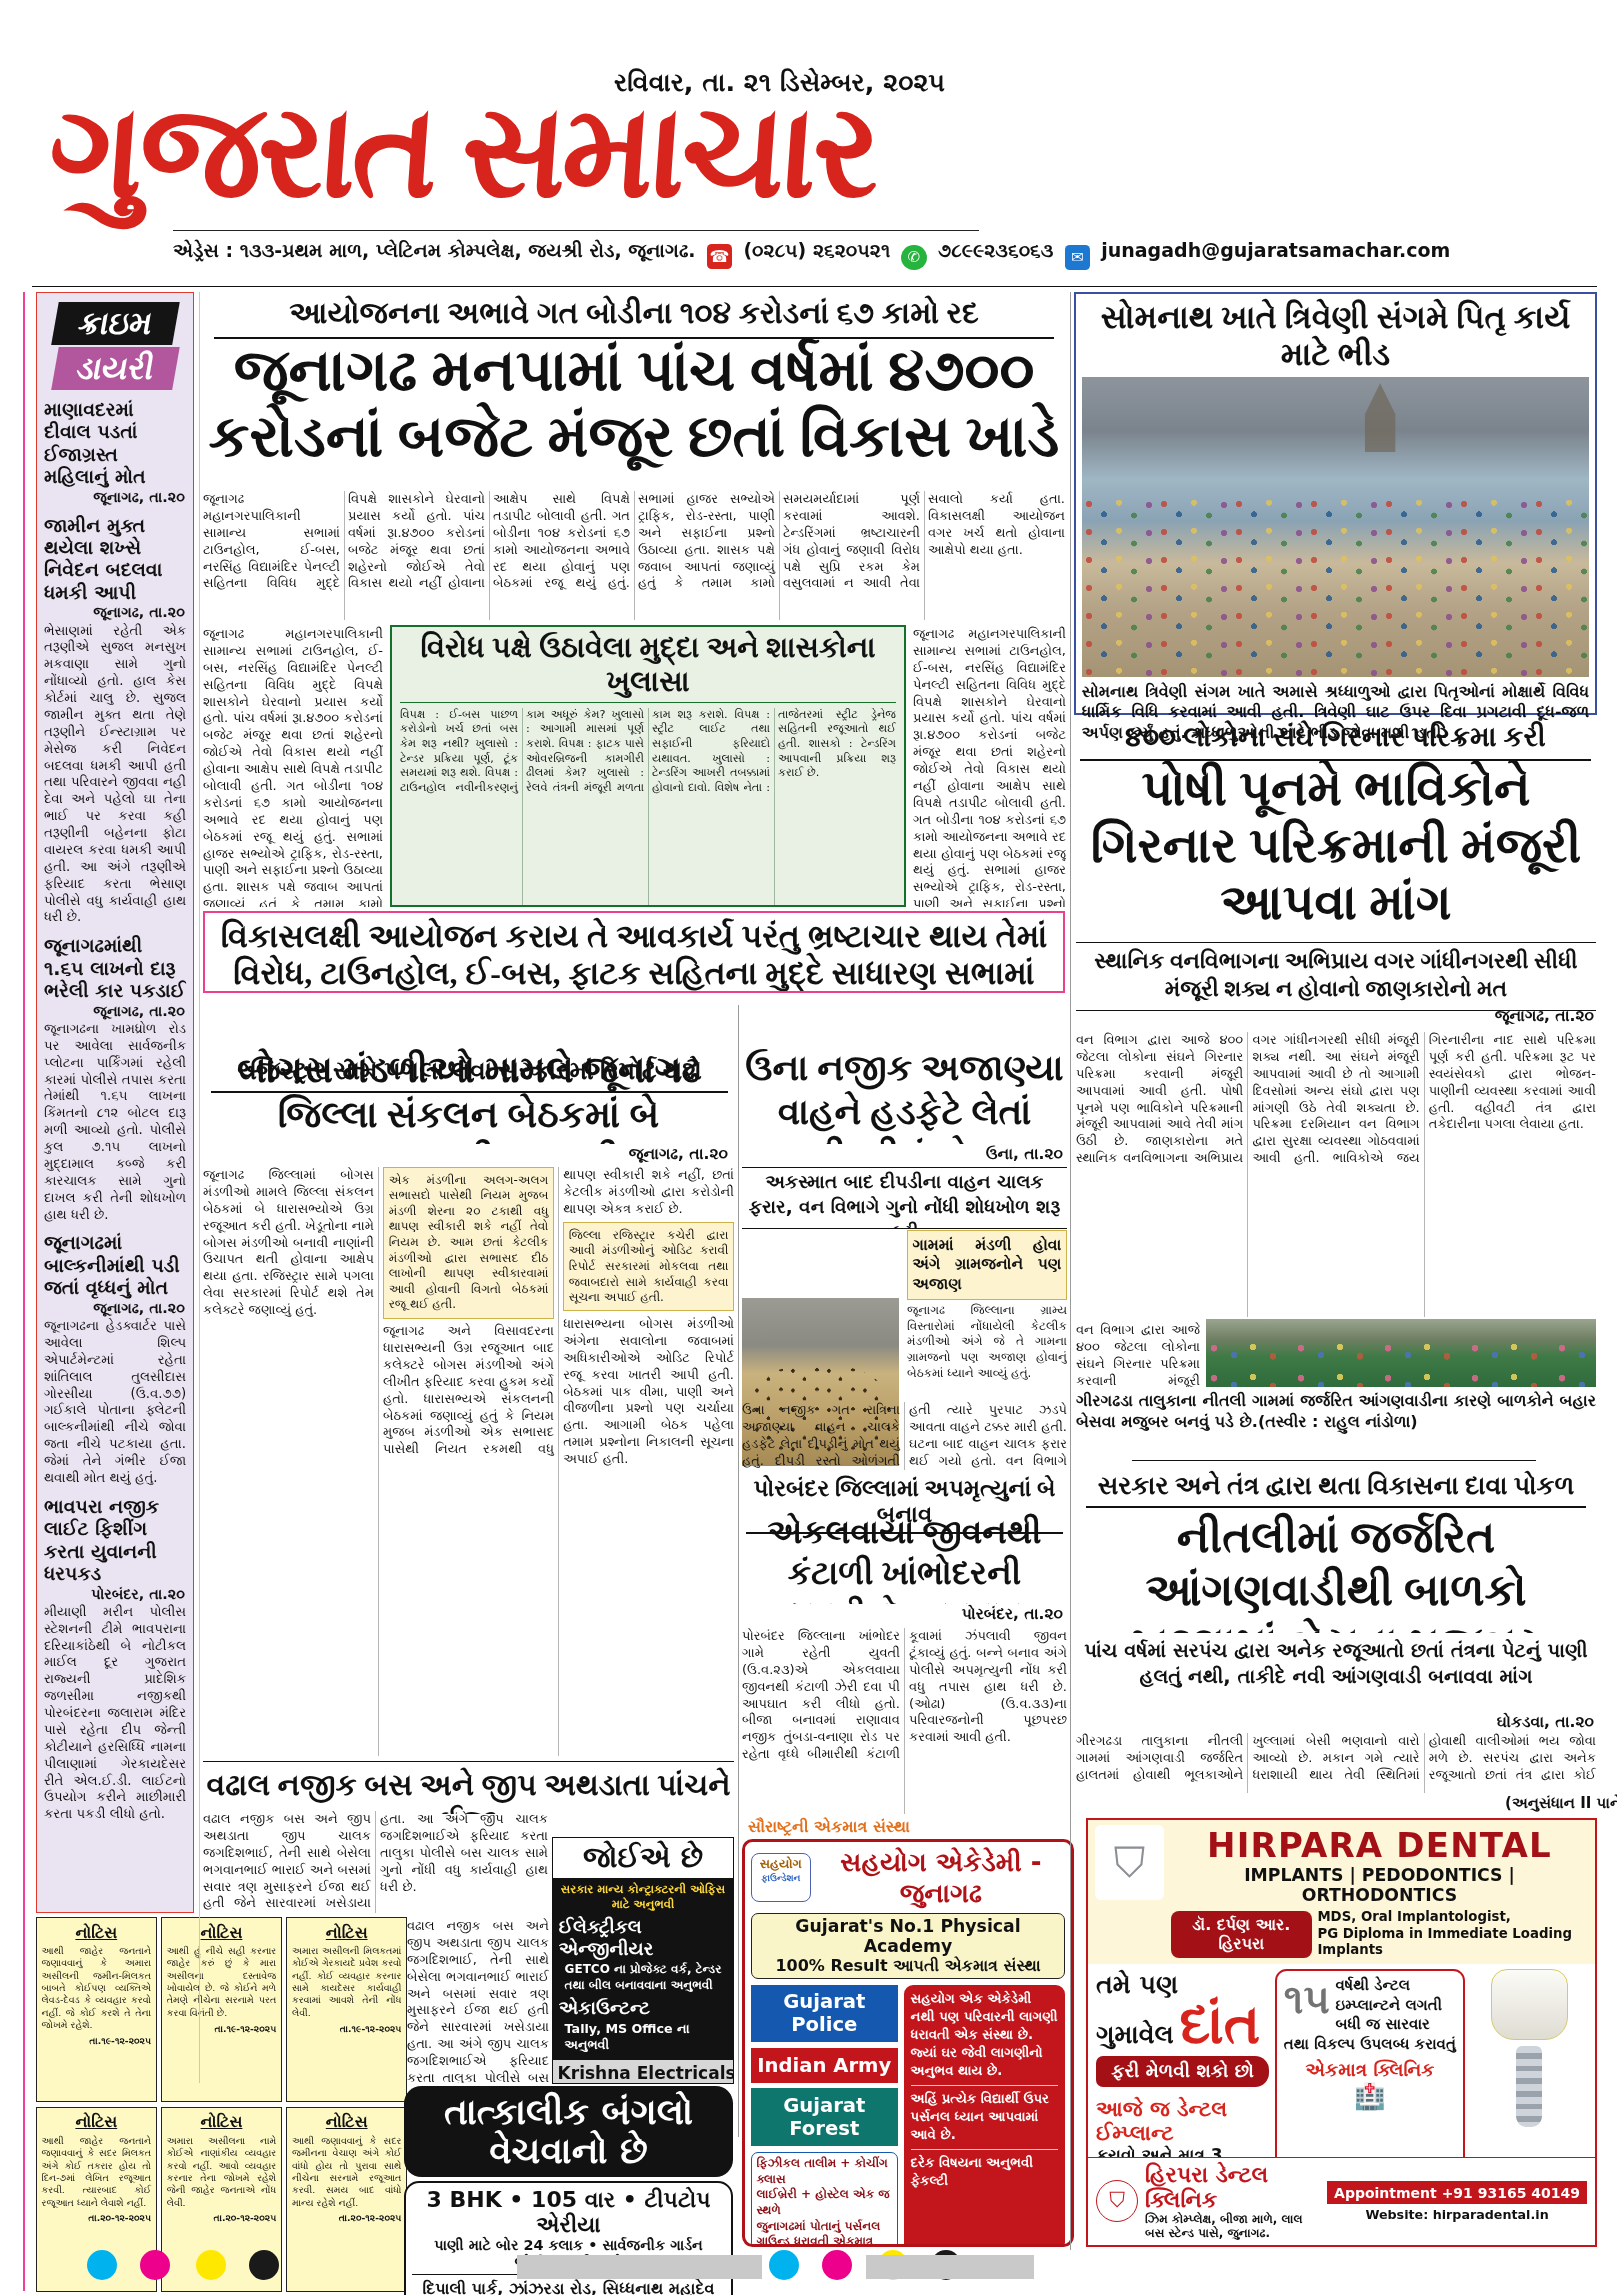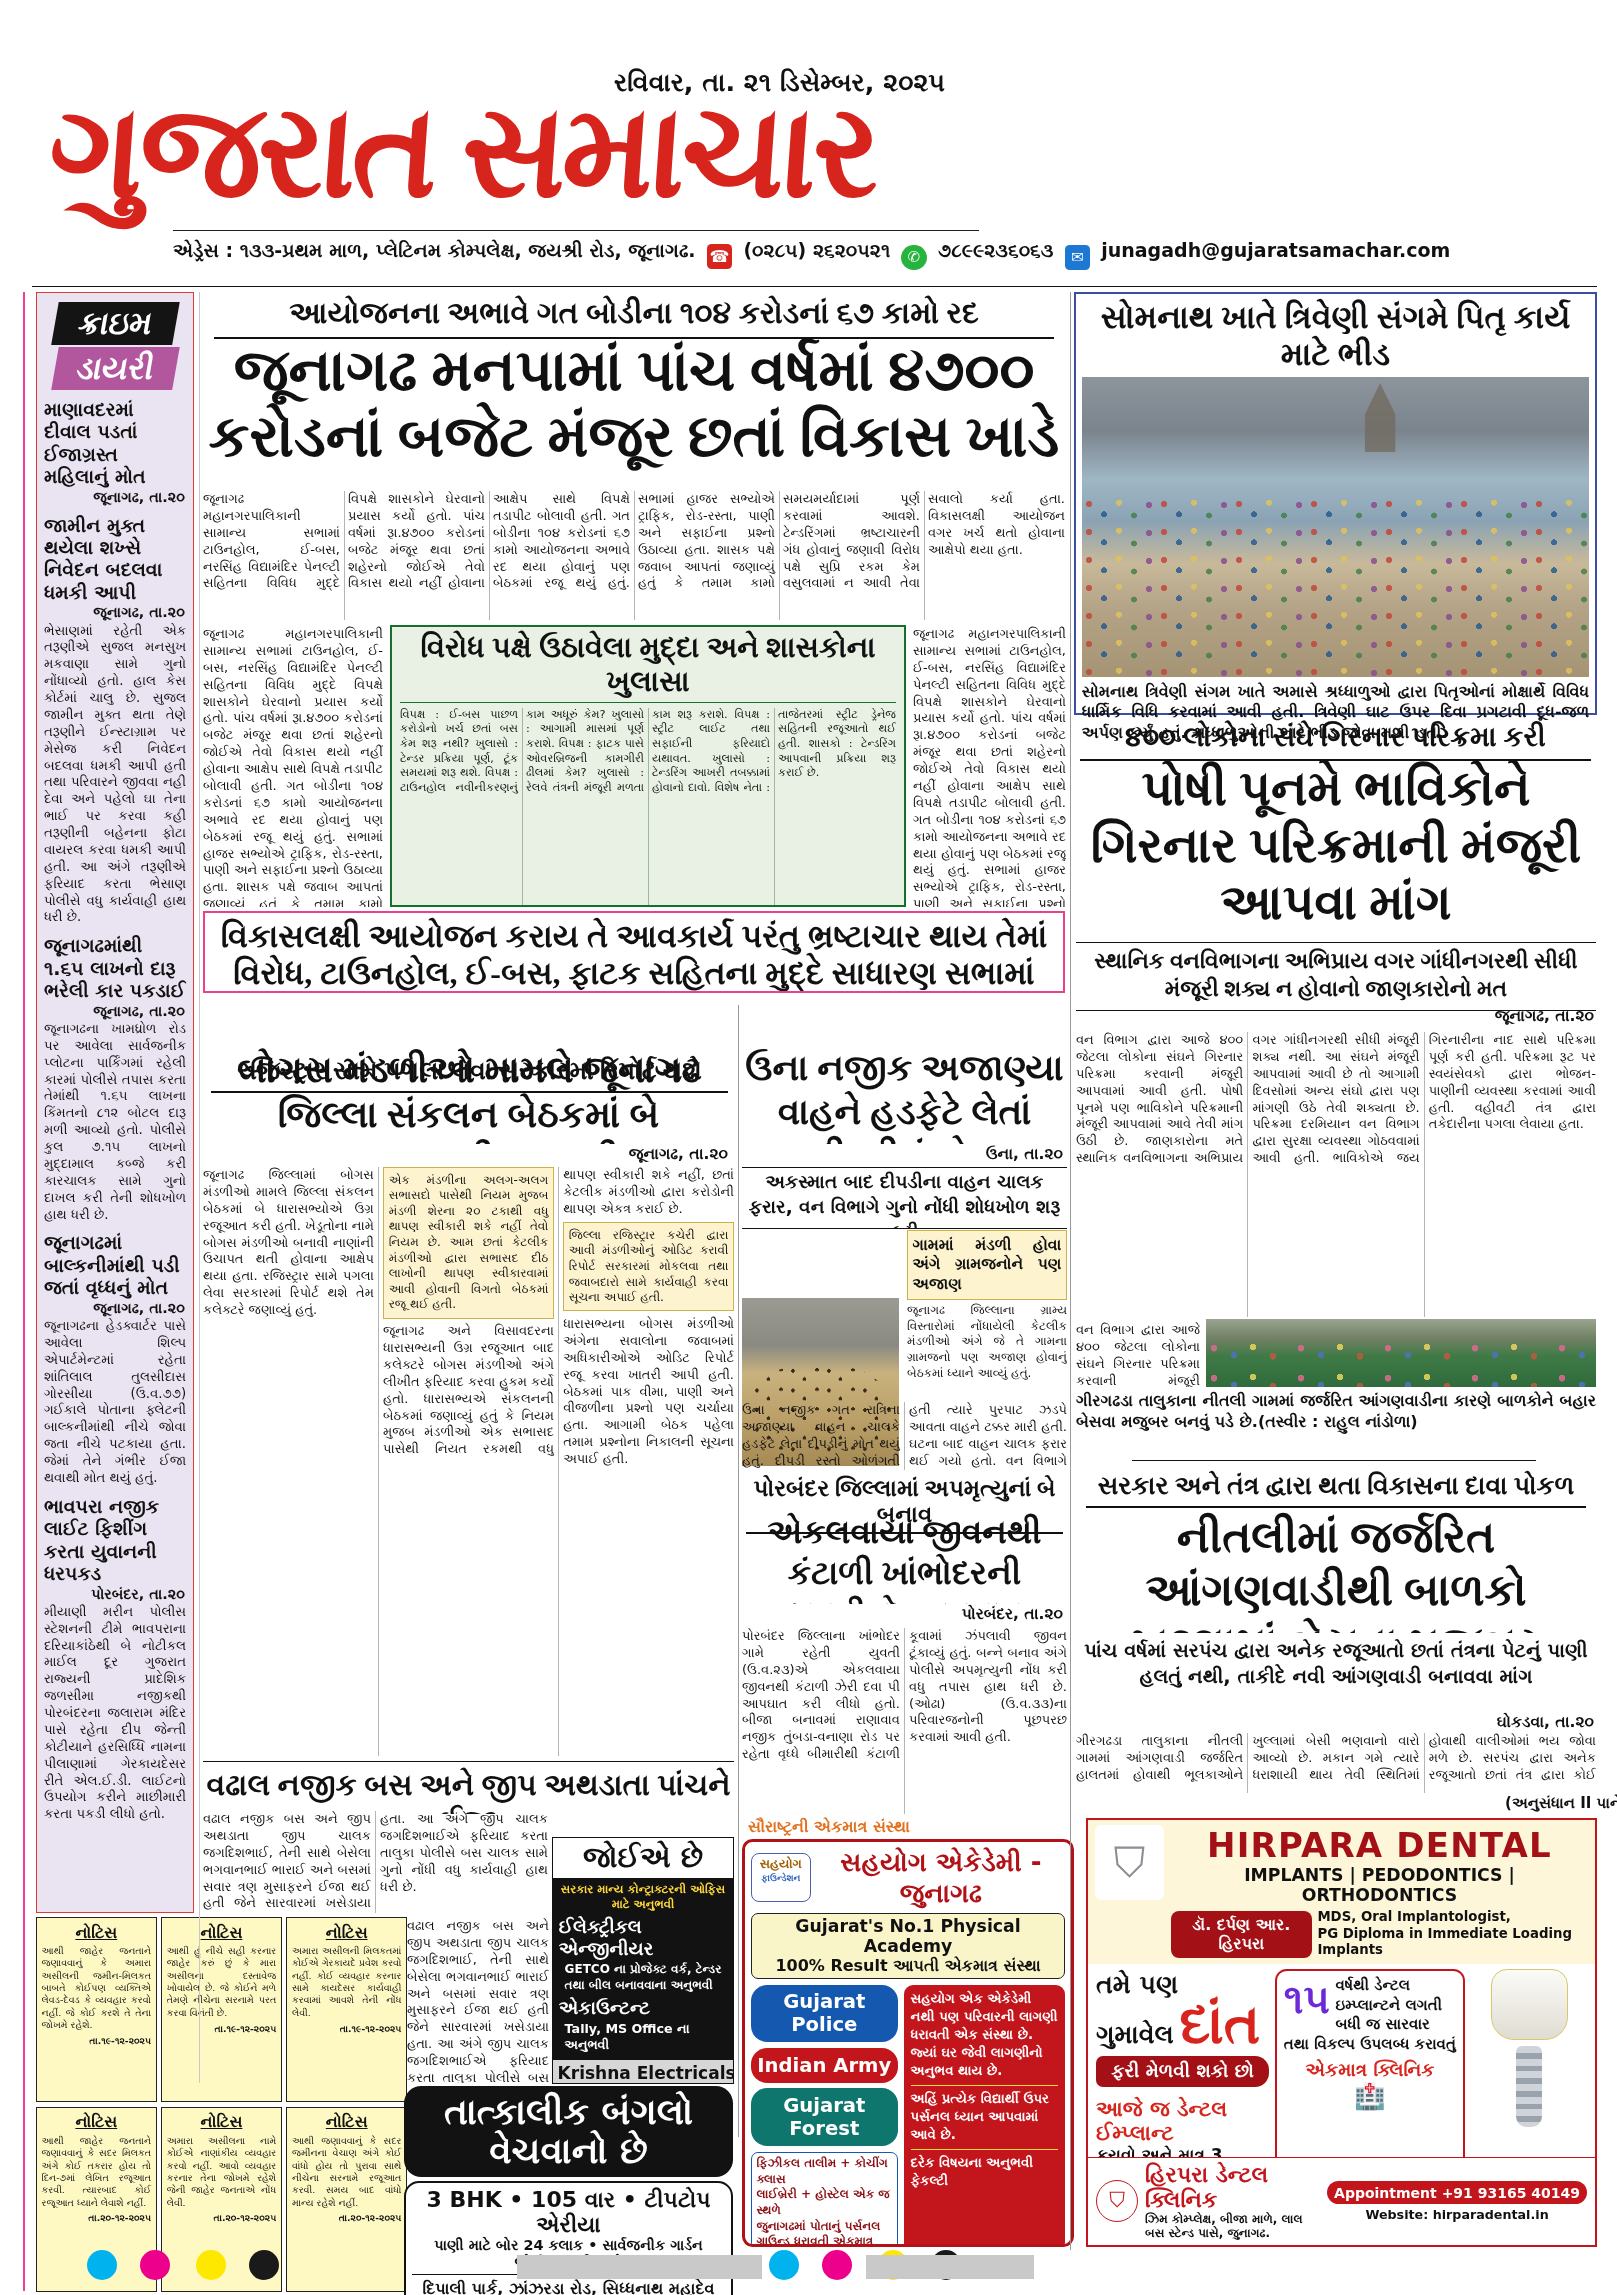--- a/index.html
+++ b/index.html
@@ -22,21 +22,21 @@
   .ybox{background:#fdf4cf;border:1.2px solid #cdb24a;padding:4.6px;margin:3.5px 0;
         break-inside:avoid;font-size:12px;line-height:1.3;text-align:justify;}
   .photo{position:relative;overflow:hidden;}
   .rail-art h3{font-size:19px;line-height:1.18;margin:8px 2.3px 1.2px;font-weight:bold;}
   .rail-art .dl{font-size:14.4px;font-weight:bold;text-align:right;margin:1.2px 3.5px;}
   .rail-art p{font-size:13.3px;line-height:1.27;text-align:justify;margin:1.2px 2.3px 5.8px;}
   .notice{background:#fef9c3;border:1.7px solid #222;padding:4.6px;overflow:hidden;}
   .notice h4{margin:0 0 3.5px;font-size:16px;text-align:center;text-decoration:underline;}
   .notice p{margin:0;font-size:9.5px;line-height:1.3;text-align:justify;}
   .notice .nd{font-size:9.2px;font-weight:bold;text-align:right;margin-top:3.5px;}
-  .pill{border-radius:16px;color:#fff;font-weight:bold;text-align:center;}
+  .pill{border-radius:0;color:#fff;font-weight:bold;text-align:center;}
   .dot{width:30px;height:30px;border-radius:50%;display:inline-block;margin-right:23px;}
 </style>
 </head>
 <body>
 
 <div id="sheet">
 
   <div class="abs bold c" style="left:589px;top:67px;width:381px;font-size:25.4px;">રવિવાર, તા. ૨૧ ડિસેમ્બર, ૨૦૨૫</div>
 
   <div class="abs clip serif" style="left:49px;top:78px;width:933px;height:153px;font-size:130px;line-height:149px;
@@ -309,21 +309,21 @@
         <div style="display:flex;align-items:flex-end;gap:5.8px;">
           <div class="bold" style="font-size:25.4px;">ગુમાવેલ</div>
           <div class="bold" style="color:#d7241c;font-size:55px;line-height:.9;">દાંત</div>
         </div>
         <div class="pill" style="background:#a31116;font-size:18.5px;padding:4.6px;border-radius:7px 14px 14px 7px;margin-top:5.8px;">ફરી મેળવી શકો છો</div>
         <div class="bold" style="color:#d7241c;font-size:21px;margin-top:10.4px;">આજે જ ડેન્ટલ ઈમ્પ્લાન્ટ</div>
         <div class="bold" style="font-size:17px;">કરાવો અને માત્ર 3 દિવસમાં</div>
         <div class="bold" style="color:#d7241c;font-size:18.5px;">ગુમાવેલ દાંત ફરી મેળવો</div>
       </div>
       <div style="flex:1;border:2.3px solid #c3161c;border-radius:11.6px;padding:4.6px 7px;">
-        <span class="bold" style="color:#6d28d9;font-size:40px;float:left;margin-right:5.8px;">૧૫</span>
+        <span class="bold" style="color:#737373;font-size:40px;float:left;margin-right:5.8px;">૧૫</span>
         <span class="bold" style="font-size:15px;line-height:1.3;">વર્ષથી ડેન્ટલ ઇમ્પ્લાન્ટને લગતી બધી જ સારવાર તથા વિકલ્પ ઉપલબ્ધ કરાવતું</span>
         <div class="bold c" style="color:#d7241c;font-size:18.5px;margin-top:4.6px;clear:both;">એકમાત્ર ક્લિનિક</div>
         <div class="c" style="font-size:25.4px;color:#18a99c;">🏥</div>
       </div>
       <div style="width:116px;position:relative;">
         <div style="width:75px;height:69px;background:linear-gradient(180deg,#fbfbf7,#dfdcd2);border-radius:16px 16px 23px 23px;
                     border:1.7px solid #d9c86a;margin:0 auto;"></div>
         <div style="width:25.4px;height:81px;margin:5.8px auto 0;background:repeating-linear-gradient(180deg,#cfd4da 0 7px,#9aa2ab 7px 12.7px);border-radius:5.8px 5.8px 10.4px 10.4px;"></div>
       </div>
     </div>

